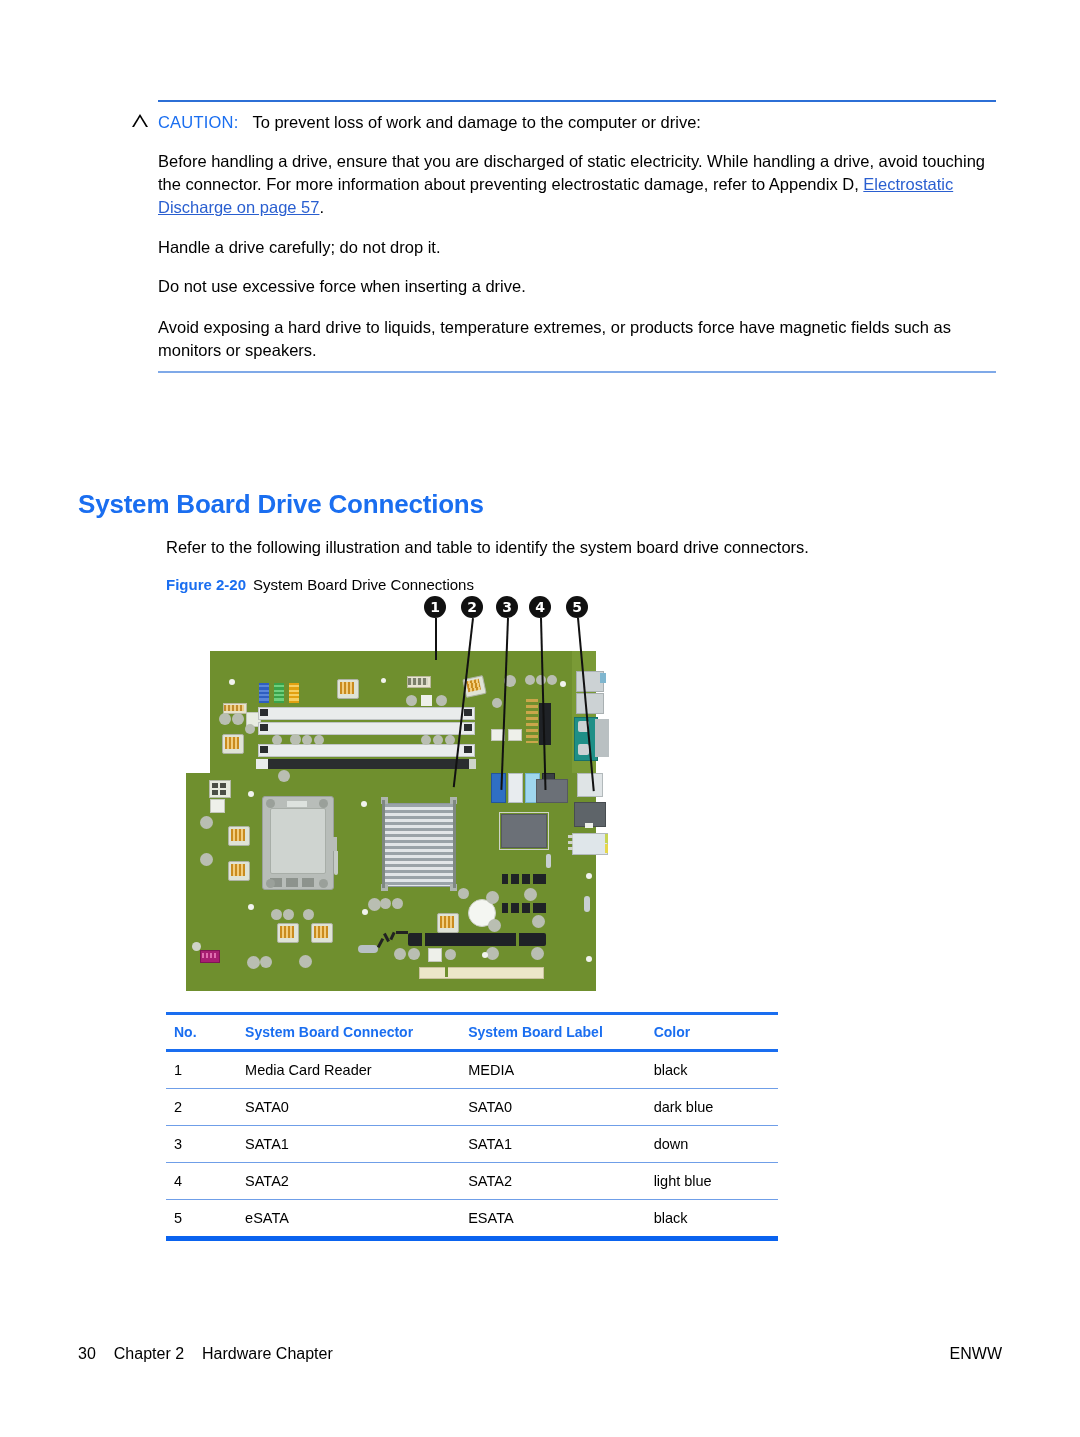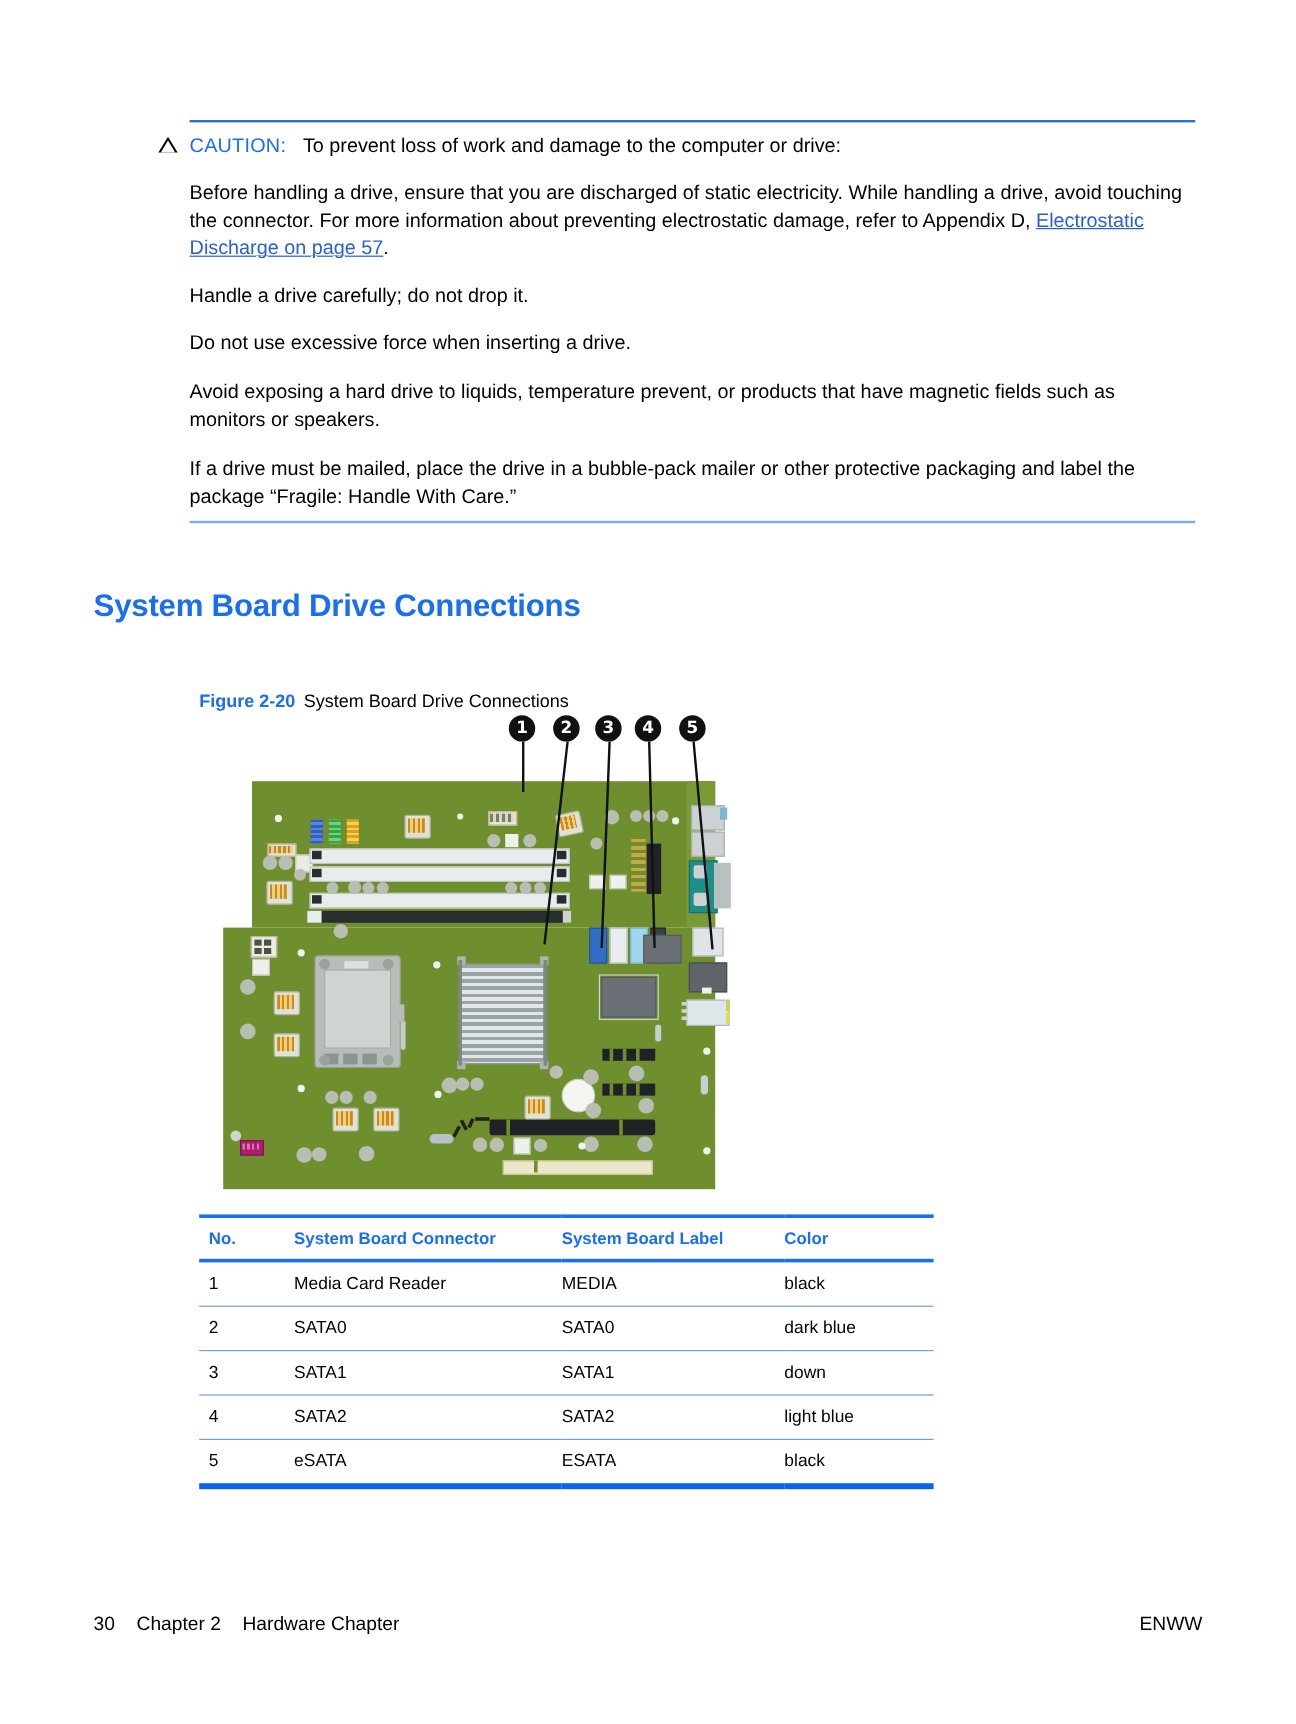--- a/index.html
+++ b/index.html
@@ -99,27 +99,27 @@
 
     <div class="caution-first">
       <span class="caution-label">CAUTION:</span><span class="caution-lead">To prevent loss of work and damage to the computer or drive:</span>
     </div>
 
 
     <div class="cbody"><span>Before handling a drive, ensure that you are discharged of static electricity. While handling a drive, avoid touching the connector. For more information about preventing electrostatic damage, refer to Appendix D, </span><a class="inlink" href="#">Electrostatic Discharge on page 57</a><span>.</span></div>
 
     <div class="cbody tight">Handle a drive carefully; do not drop it.</div>
     <div class="cbody tight">Do not use excessive force when inserting a drive.</div>
-    <div class="cbody">Avoid exposing a hard drive to liquids, temperature prevent, or products that have magnetic fields such as monitors or speakers.</div>
-    <div class="cbody">If a drive must be mailed, place the drive in a bubble-pack mailer or other protective packaging and label the package “Fragile: Handle With Care.”</div>
+    <div class="cbody">Avoid exposing a hard drive to liquids, temperature extremes, or products force have magnetic fields such as monitors or speakers.</div>
 
     <div class="rule-bot"></div>
   </div>
 
   <div id="sec-heading">System Board Drive Connections</div>
+  <div id="intro-para">Refer to the following illustration and table to identify the system board drive connectors.</div>
 
   <div id="figure-caption">
     <span class="fignum">Figure 2-20</span><span class="figttl">System Board Drive Connections</span>
   </div>
 
   <div id="figure-area">
 
     <div class="callout" style="left:258px;top:0px;">1</div>
     <div class="callout" style="left:295px;top:0px;">2</div>
     <div class="callout" style="left:330px;top:0px;">3</div>

